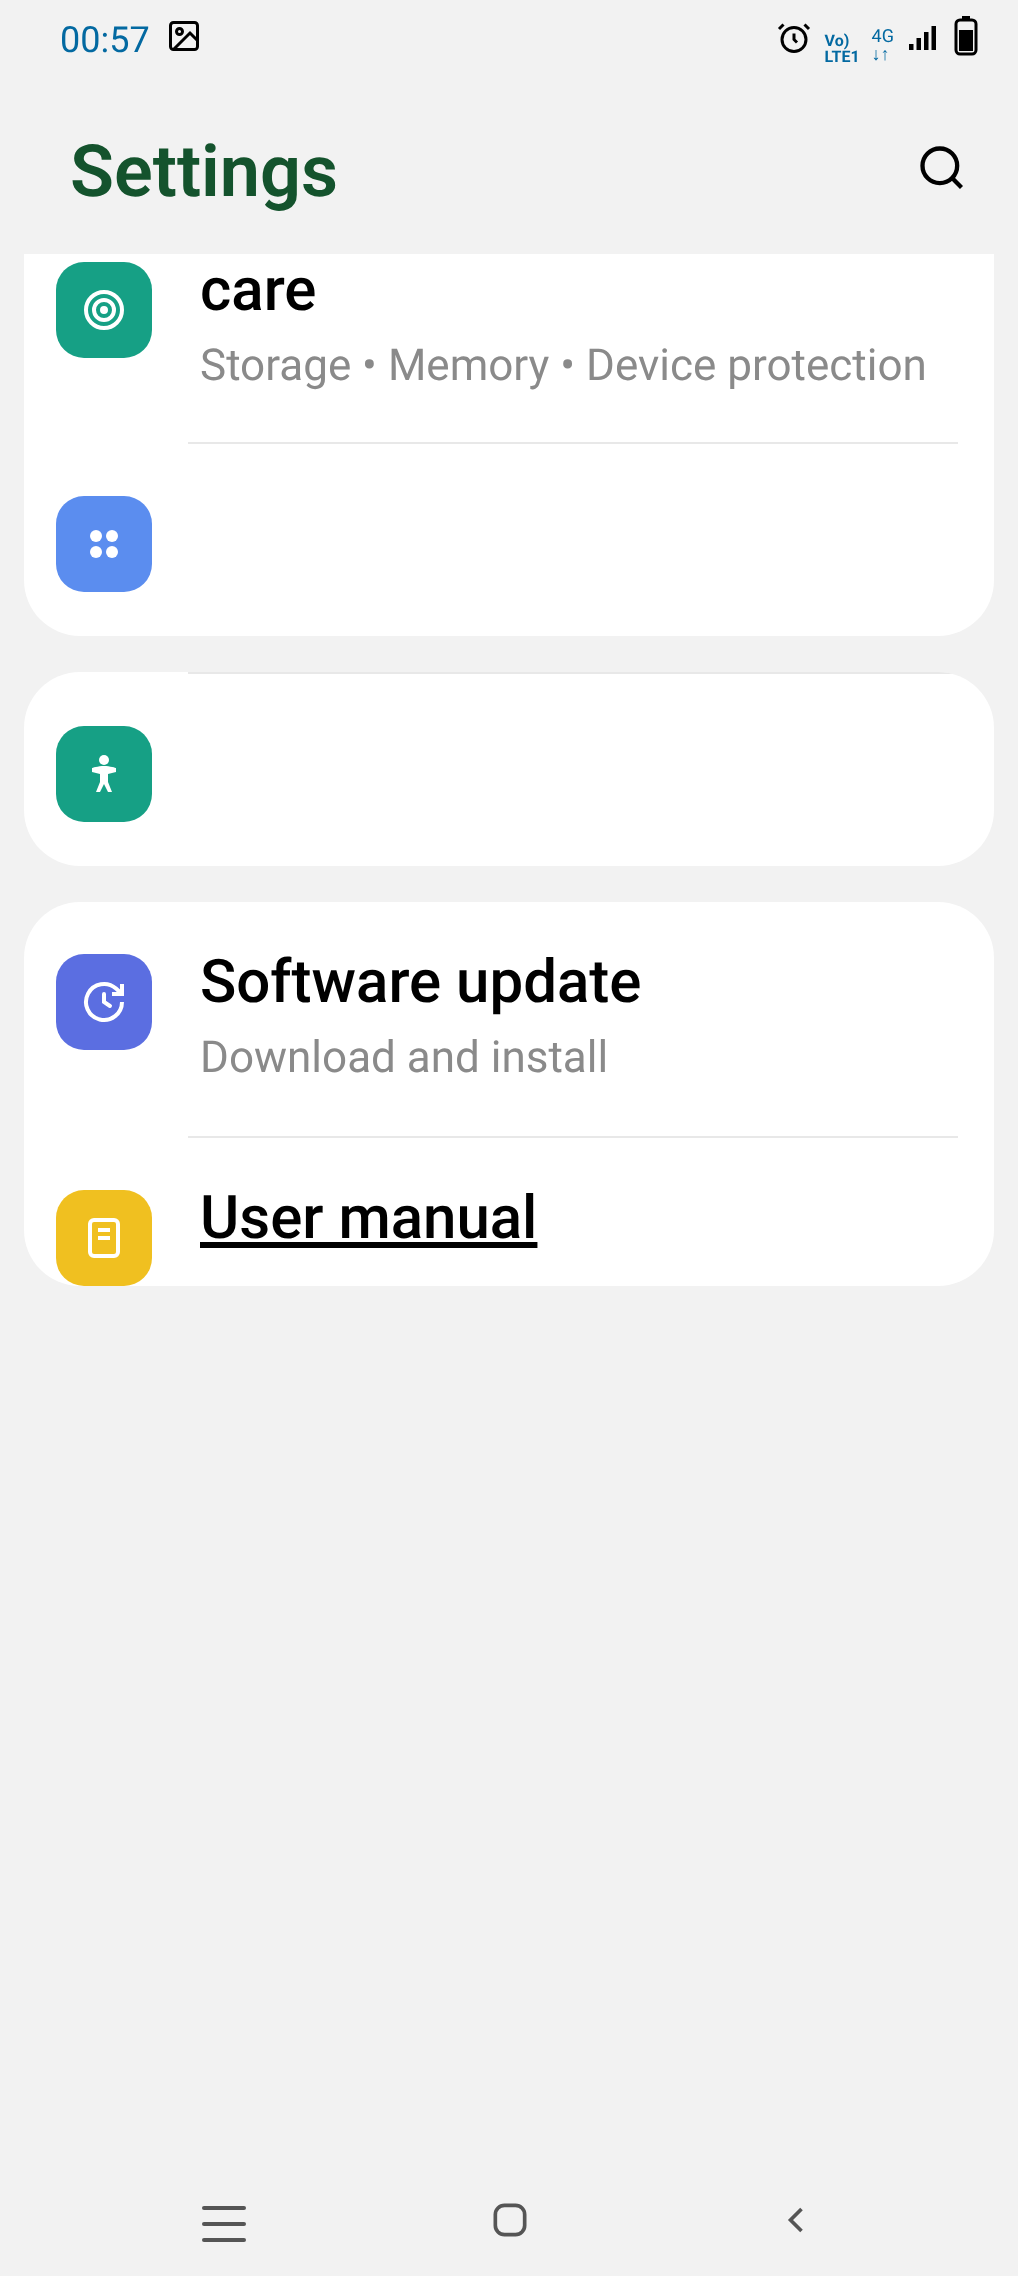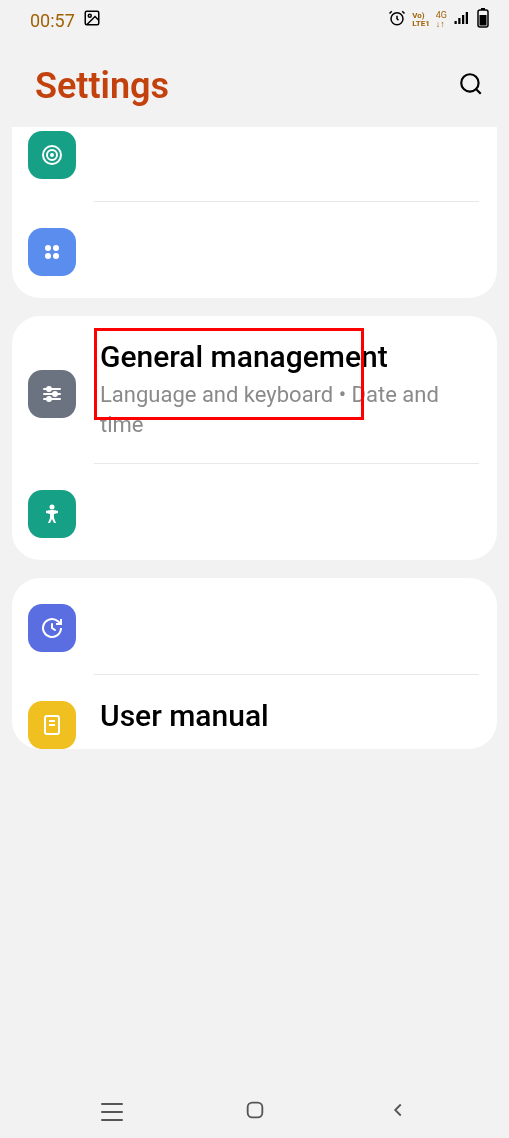--- a/index.html
+++ b/index.html
@@ -15,45 +15,45 @@
       overflow: hidden;
       position: relative;
     }
     .status-bar {
       display: flex;
       justify-content: space-between;
       align-items: center;
       padding: 8px 20px 8px 30px;
       height: 40px;
       font-size: 18px;
-      color: #a16207;
+      color: #0369a1;
     }
     .status-left {
       display: flex;
       align-items: center;
       gap: 8px;
     }
     .status-right {
       display: flex;
-      align-items: center;
+      align-items: flex-end;
       gap: 6px;
     }
     .status-icon-small {
       font-size: 14px;
     }
     .header {
       display: flex;
       justify-content: space-between;
       align-items: center;
       padding: 25px 25px 20px 35px;
     }
     .header-title {
       font-size: 36px;
       font-weight: 600;
-      color: #c2410c;
+      color: #14532d;
     }
     .search-icon {
       width: 26px;
       height: 26px;
     }
     .card {
       background: #fff;
       border-radius: 28px;
       margin: 0 12px 18px 12px;
       overflow: hidden;
@@ -204,76 +204,67 @@
 <div class="content">
 
 <div class="card first">
   <div class="list-item first-item">
     <div class="item-icon" style="background:#16a085">
       <svg width="24" height="24" viewBox="0 0 24 24" fill="none" stroke="#fff" stroke-width="2">
             <circle cx="12" cy="12" r="9"></circle>
             <circle cx="12" cy="12" r="5"></circle>
             <circle cx="12" cy="12" r="1" fill="#fff"></circle>
           </svg>
+    </div>
+    <div class="item-content">
+      <div class="item-title">care</div>
+      <div class="item-subtitle">Storage  •  Memory  •  Device protection</div>
     </div>
   </div>
   <div class="divider"></div>
   <div class="list-item">
     <div class="item-icon" style="background:#5b8def">
       <svg width="24" height="24" viewBox="0 0 24 24" fill="#fff">
             <circle cx="8" cy="8" r="3"></circle>
             <circle cx="16" cy="8" r="3"></circle>
             <circle cx="8" cy="16" r="3"></circle>
             <circle cx="16" cy="16" r="3"></circle>
           </svg>
     </div>
   </div>
 </div>
 
 <div class="card">
-  <div class="list-item" style="position:relative;">
-    <div class="highlight"></div>
-    <div class="item-icon" style="background:#6b7280;margin-top:32px;">
-      <svg width="24" height="24" viewBox="0 0 24 24" fill="none" stroke="#fff" stroke-width="2" stroke-linecap="round">
-            <line x1="4" y1="7" x2="20" y2="7"></line>
-            <circle cx="9" cy="7" r="2" fill="#fff"></circle>
-            <line x1="4" y1="12" x2="20" y2="12"></line>
-            <circle cx="15" cy="12" r="2" fill="#fff"></circle>
-            <line x1="4" y1="17" x2="20" y2="17"></line>
-            <circle cx="9" cy="17" r="2" fill="#fff"></circle>
-          </svg>
-    </div>
-    <div class="item-content">
-      <div class="item-title">General management</div>
-      <div class="item-subtitle">Language and keyboard  •  Date and time</div>
-    </div>
-  </div>
   <div class="divider"></div>
   <div class="list-item">
     <div class="item-icon" style="background:#16a085">
       <svg width="24" height="24" viewBox="0 0 24 24" fill="#fff">
             <circle cx="12" cy="5" r="2.5"></circle>
             <path d="M12 8c-3 0-6 1-6 1v2l4 1v4l-2 5h2l2-4 2 4h2l-2-5v-4l4-1V9s-3-1-6-1z"></path>
           </svg>
     </div>
   </div>
 </div>
 
 <div class="card">
   <div class="list-item">
     <div class="item-icon" style="background:#5b6ee1">
       <svg width="24" height="24" viewBox="0 0 24 24" fill="none" stroke="#fff" stroke-width="2">
             <path d="M21 12a9 9 0 11-3-6.7L21 8"></path>
             <path d="M21 3v5h-5"></path>
             <path d="M12 8v4l3 2" stroke-linecap="round"></path>
           </svg>
     </div>
+    <div class="item-content">
+      <div class="item-title">Software update</div>
+      <div class="item-subtitle">Download and install</div>
+    </div>
   </div>
   <div class="divider"></div>
-  <div class="list-item" style="padding-bottom:0;">
+  <div class="list-item" style="padding-bottom:0;text-decoration:underline;">
     <div class="item-icon" style="background:#f0c020">
       <svg width="24" height="24" viewBox="0 0 24 24" fill="#fff">
             <rect x="5" y="3" width="14" height="18" rx="2" fill="none" stroke="#fff" stroke-width="2"></rect>
             <line x1="9" y1="8" x2="15" y2="8" stroke="#fff" stroke-width="2"></line>
             <line x1="9" y1="12" x2="15" y2="12" stroke="#fff" stroke-width="2"></line>
           </svg>
     </div>
     <div class="item-content">
       <div class="item-title">User manual</div>
     </div>

